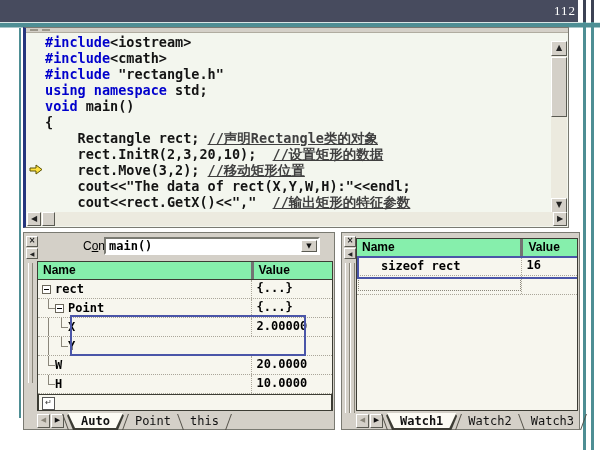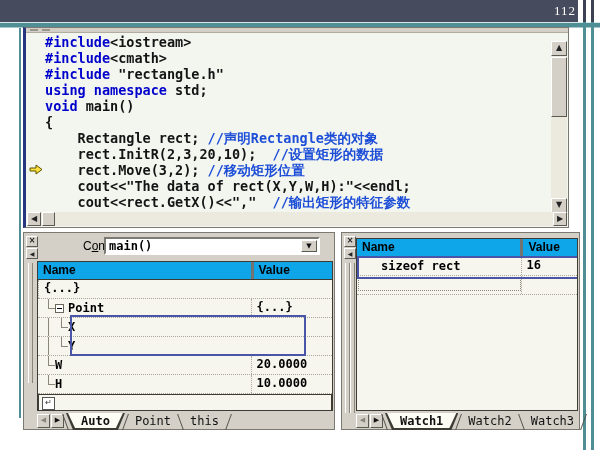--- a/index.html
+++ b/index.html
@@ -20,21 +20,21 @@
 
   
   .editor{left:23px;top:27px;width:546px;height:201px;background:#f3f6ee;
     border:1px solid #7a7a72;border-left:3px solid #26367e;box-sizing:border-box;}
   .editor-strip{left:0;top:0;right:0;height:4px;background:#d4d0c8;border-bottom:1px solid #b0aca0;}
   .editor-strip i{position:absolute;top:1px;width:8px;height:2px;background:#9a968a;}
   .code{left:19px;top:6px;font:bold 13.5px "DejaVu Sans Mono",monospace;line-height:16px;
     white-space:pre;color:#141414;}
   .code-line{height:16px;}
   .tok-kw{color:#0000cc;}
-  .tok-cm{color:#1d4ed8;}
+  .tok-cm{color:#404040;text-decoration:underline;}
   .tok-pl{color:#141414;}
   .cur-arrow{left:3px;top:136px;}
 
   
   .sb-btn{background:#d4d0c8;border:1px solid;border-color:#fff #5a5a52 #5a5a52 #fff;
     box-sizing:border-box;color:#222;text-align:center;overflow:hidden;
     font:8px "DejaVu Sans",sans-serif;line-height:12px;}
   .vscroll{right:1px;top:13px;width:16px;height:172px;background:#ecead f;}
   .vscroll,.hscroll{background:#eceadf;}
   .vscroll .sb-btn{width:16px;height:15px;position:absolute;left:0;}
@@ -61,21 +61,21 @@
   .ctx-label{font:12px "Liberation Sans",sans-serif;color:#000;}
   .ctx-label .u{text-decoration:underline;}
   .combo{background:#fff;border:2px solid;border-color:#7a7a72 #fff #fff #7a7a72;
     box-sizing:border-box;font:bold 12px "DejaVu Sans Mono",monospace;line-height:14px;
     padding-left:3px;color:#000;}
   .combo-btn{position:absolute;right:1px;top:1px;width:16px;height:12px;background:#d4d0c8;
     border:1px solid;border-color:#fff #5a5a52 #5a5a52 #fff;box-sizing:border-box;
     text-align:center;font:7px "DejaVu Sans",sans-serif;line-height:10px;color:#111;}
 
   .dbg-table{background:#f7f6ee;border:1px solid #3c3c34;box-sizing:border-box;overflow:hidden;}
-  .tbl-head{display:flex;height:17px;background:#0ea5e9;border-bottom:1px solid #3c3c34;
+  .tbl-head{display:flex;height:17px;background:#86efac;border-bottom:1px solid #3c3c34;
     font:bold 12px "Liberation Sans",sans-serif;}
   .tbl-head .hc{padding:1px 0 0 5px;box-sizing:border-box;}
   .tbl-head .hc + .hc{border-left:3px solid #737373;}
   .trow{display:flex;height:18px;border-bottom:1px dotted #aaa69a;
     font:bold 12px "DejaVu Sans Mono",monospace;line-height:17px;color:#000;}
   .trow .nc{display:flex;align-items:center;box-sizing:border-box;padding-left:4px;overflow:hidden;}
   .trow .vc{box-sizing:border-box;border-left:1px dotted #aaa69a;padding-left:5px;overflow:hidden;}
   .trow.focused{outline:1px solid #3c3c34;outline-offset:-1px;}
   .guide{width:13px;height:18px;position:relative;flex:none;}
   .guide.v::before{content:"";position:absolute;left:6px;top:0;bottom:0;border-left:1px solid #8a867a;}
@@ -89,21 +89,21 @@
   .hl-box{border:2px solid #4a55a8;pointer-events:none;}
   .dotted-cell{border:1px dotted #8a867a;}
 
   
   .tabbar{position:absolute;display:flex;align-items:stretch;height:17px;
     font:12px "DejaVu Sans Mono",monospace;}
   .tab-arrow{width:13px;height:14px;margin-top:1px;background:#d4d0c8;border:1px solid;
     border-color:#fff #5a5a52 #5a5a52 #fff;box-sizing:border-box;text-align:center;
     font:7px "DejaVu Sans",sans-serif;line-height:11px;color:#111;flex:none;margin-right:1px;}
   .tab-arrow.dim{color:#8a867a;}
-  .tab{padding:1px 9px 0 9px;color:#111;position:relative;}
+  .tab{padding:1px 9px 0 9px;color:#111;position:relative;border-radius:6px;}
   .tab.active-shape{background:#3c3c34;clip-path:polygon(0 0,100% 0,calc(100% - 7px) 100%,7px 100%);
     padding:0;}
   .tab.active-shape .tab-in{display:block;background:#fcfbf4;margin:0 1px 1px 1px;
     clip-path:polygon(1px 0,calc(100% - 1px) 0,calc(100% - 8px) 100%,8px 100%);
     padding:1px 14px 0 14px;font-weight:bold;}
   .slash{width:1px;background:#55524a;margin-top:1px;flex:none;}
   .slash.sA{transform:skewX(20deg);}
   .slash.sB{transform:skewX(-20deg);}
 </style>
 </head>
@@ -154,36 +154,41 @@
       <span class="combo-btn">▼</span>
     </div>
 
     <div class="abs dbg-table" style="left:13px;top:28px;width:296px;height:150px;">
       <div class="tbl-head">
         <div class="hc" style="width:214px;">Name</div>
         <div class="hc" style="width:82px;">Value</div>
       </div>
       <div id="vars-rows">
           <div class="trow">
+            <div class="nc" style="width: 214px;">
+              <span class="expander"></span>
+              <span>rect</span>
+            </div>
             <div class="vc" style="width: 82px;">{...}</div>
           </div>
           <div class="trow">
             <div class="nc" style="width: 214px;">
               <span class="guide L"></span>
               <span class="expander"></span>
               <span>Point</span>
             </div>
             <div class="vc" style="width: 82px;">{...}</div>
           </div>
           <div class="trow">
             <div class="nc" style="width: 214px;">
               <span class="guide v"></span>
               <span class="guide L"></span>
               <span>X</span>
             </div>
+            <div class="vc" style="width: 82px;">2.00000</div>
           </div>
           <div class="trow">
             <div class="nc" style="width: 214px;">
               <span class="guide v"></span>
               <span class="guide L"></span>
               <span>Y</span>
             </div>
           </div>
           <div class="trow">
             <div class="nc" style="width: 214px;">

